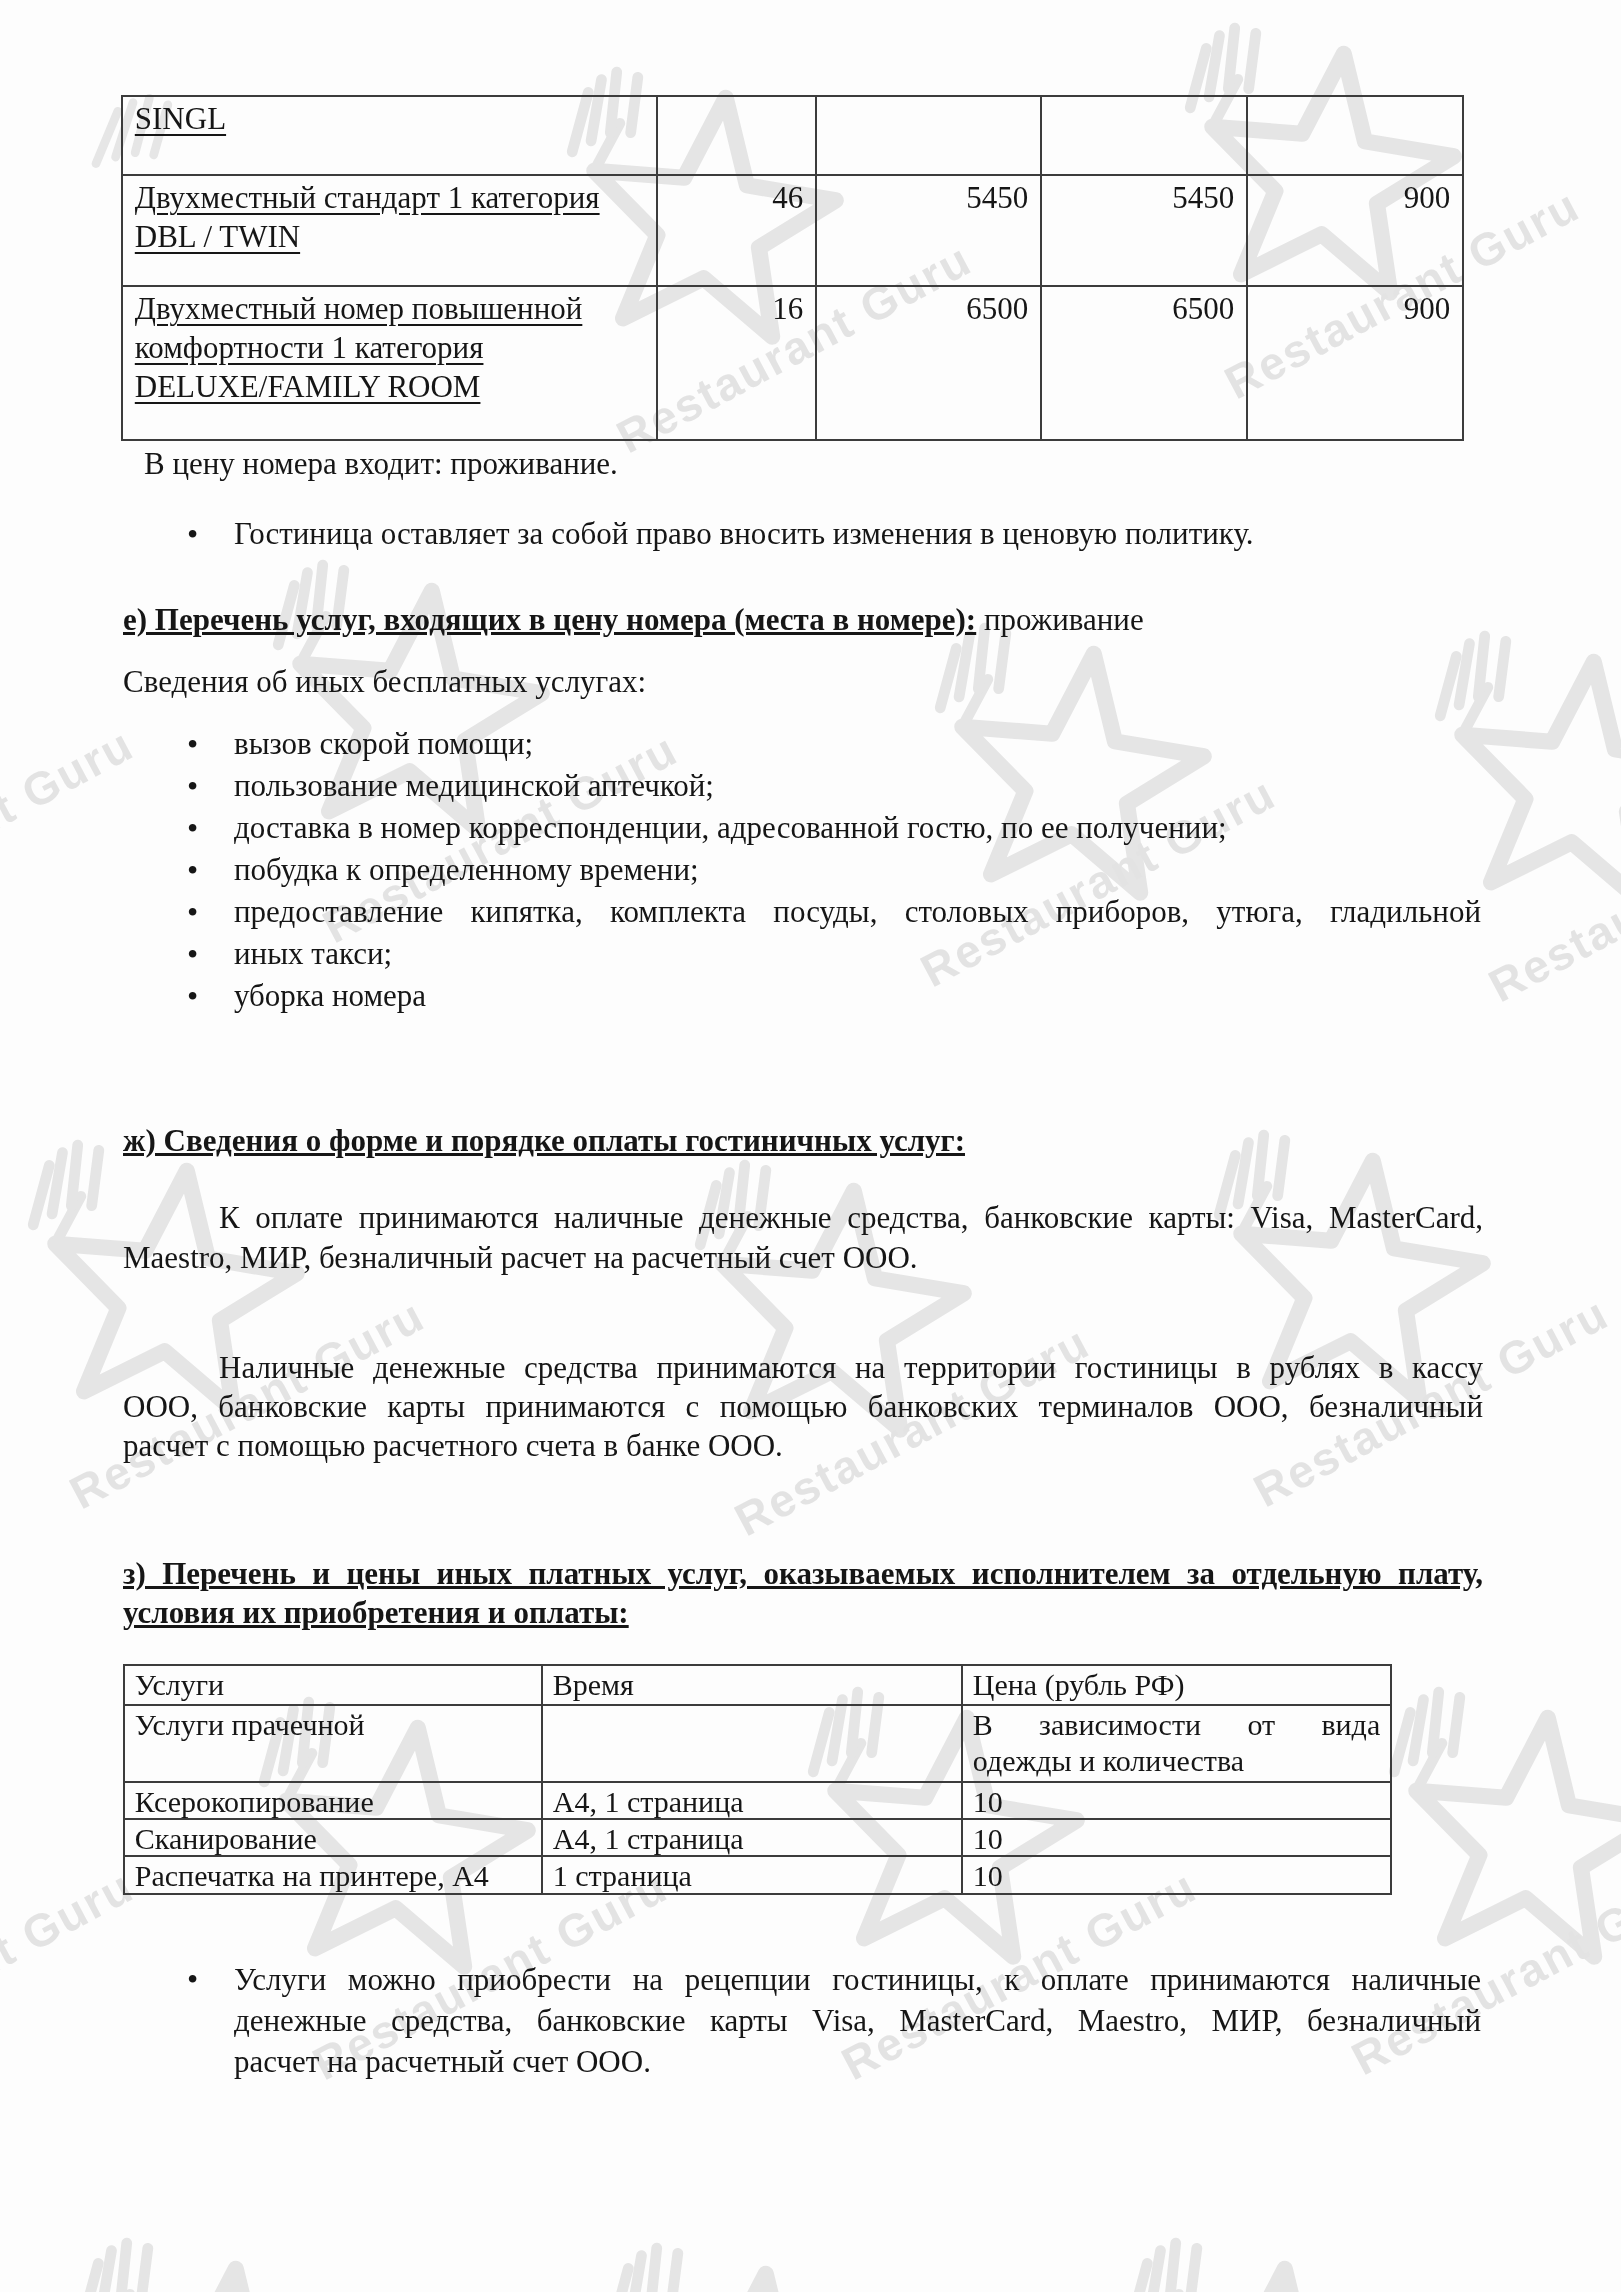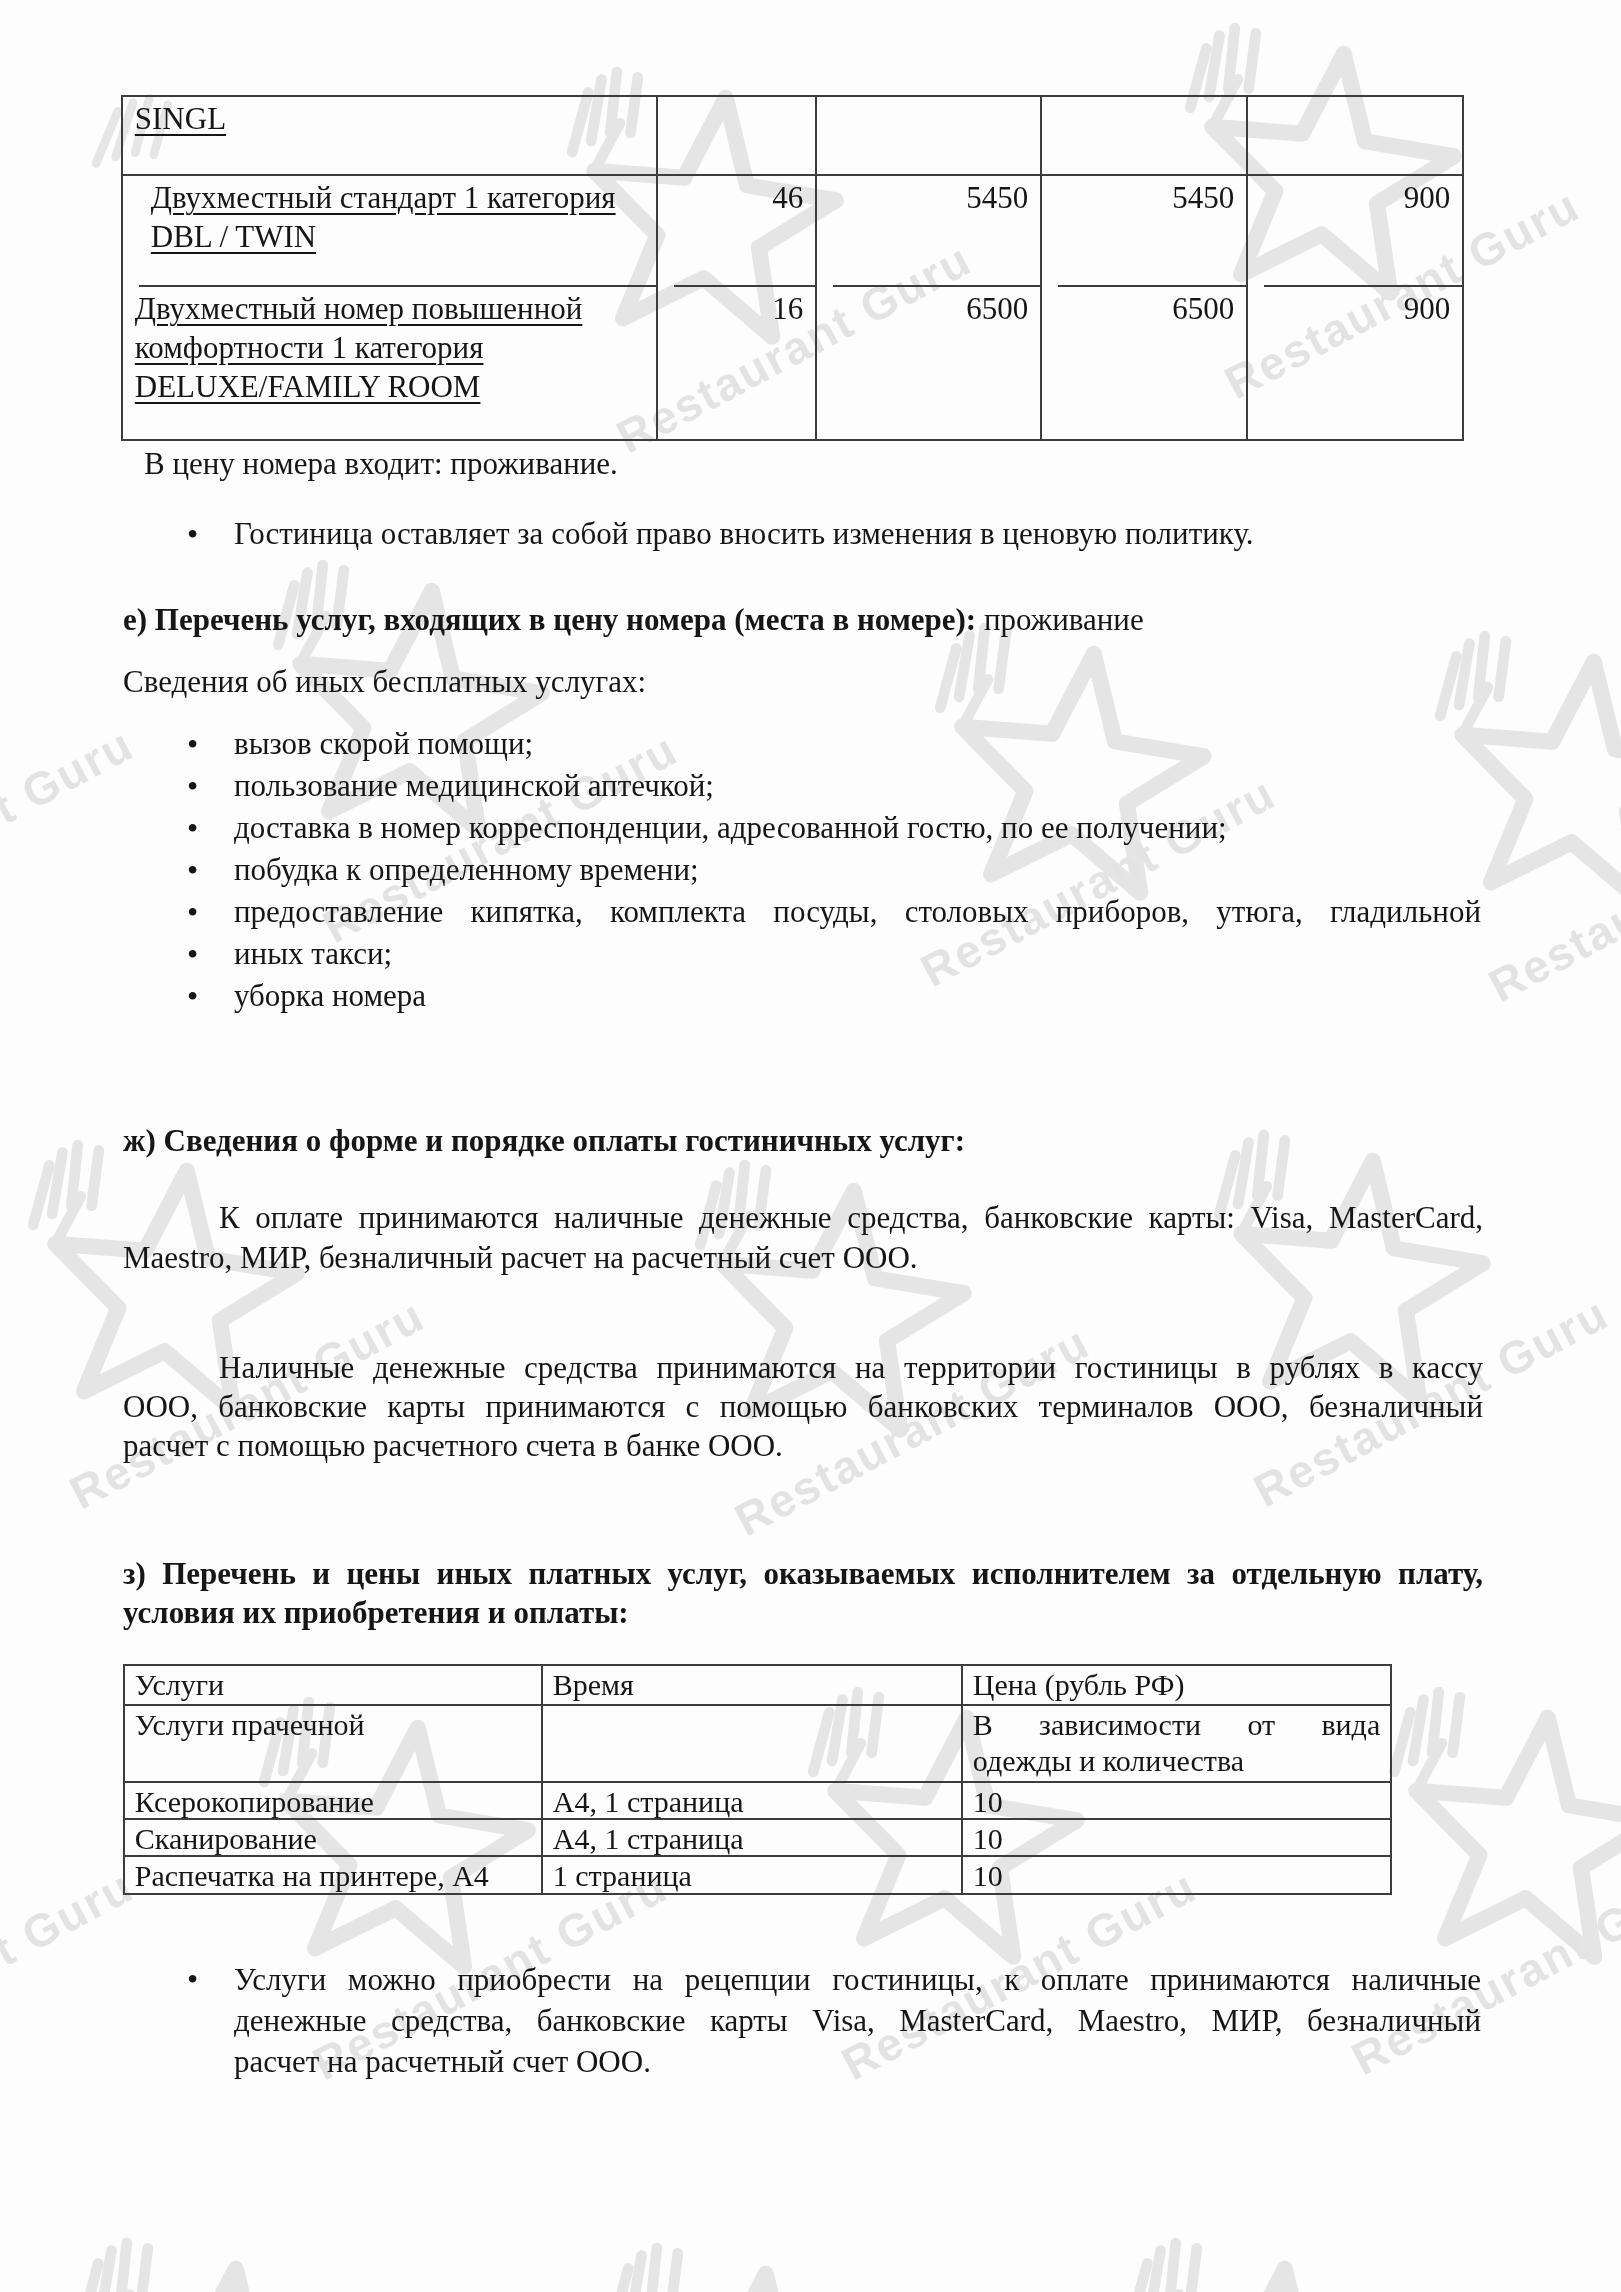--- a/index.html
+++ b/index.html
@@ -14,38 +14,38 @@
   .wm-logo { position:absolute; width:284px; height:323px; transform:rotate(-8deg); }
   .wm-fork { position:absolute; width:118px; height:98px; }
   .wm-text {
     position:absolute; white-space:nowrap;
     font-family:"Liberation Sans","DejaVu Sans",sans-serif;
     font-weight:bold; font-size:46px; letter-spacing:2px; color:#e3e3e3;
     transform:translate(-50%,-50%) rotate(-28deg);
   }
   
   .content { position:absolute; inset:0; z-index:1; }
-  .bold { font-weight:bold; }
+  .bold { font-weight:bold;text-decoration:underline; }
   .jline { text-align:justify; text-align-last:justify; }
   .indent { text-indent:96px; }
 
   
   .t1 {
     position:absolute; left:121px; top:95px;
     display:grid; grid-template-columns:535px 159px 225px 206px 214px;
     grid-template-rows:79px 111px 152px;
     border:2.9px solid #3c3c3c;
   }
   .t1 > div {
     border-right:2px solid #3c3c3c; border-bottom:2px solid #3c3c3c;
     box-sizing:border-box; padding:2px 11.8px; line-height:39px; overflow:hidden;
   }
   .t1 > div:nth-child(5n) { border-right:none; }
   .t1 > div.lastrow { border-bottom:none; }
-  .t1 > div.r2 { border-bottom-width:2.9px;margin-left:16px; }
+  .t1 > div.r2 { border-bottom-width:2.9px; }
   .t1 .nm { text-decoration:underline; text-decoration-thickness:2px; text-underline-offset:4.9px; white-space:pre-line; }
   .t1 .ctr { text-align:right; }
 
   
   .t2 {
     position:absolute; left:123px; top:1664px;
     display:grid; grid-template-columns:418px 420px 427px;
     grid-template-rows:40px 77px 37px 37px 36px;
     border:2.9px solid #3c3c3c;
   }

